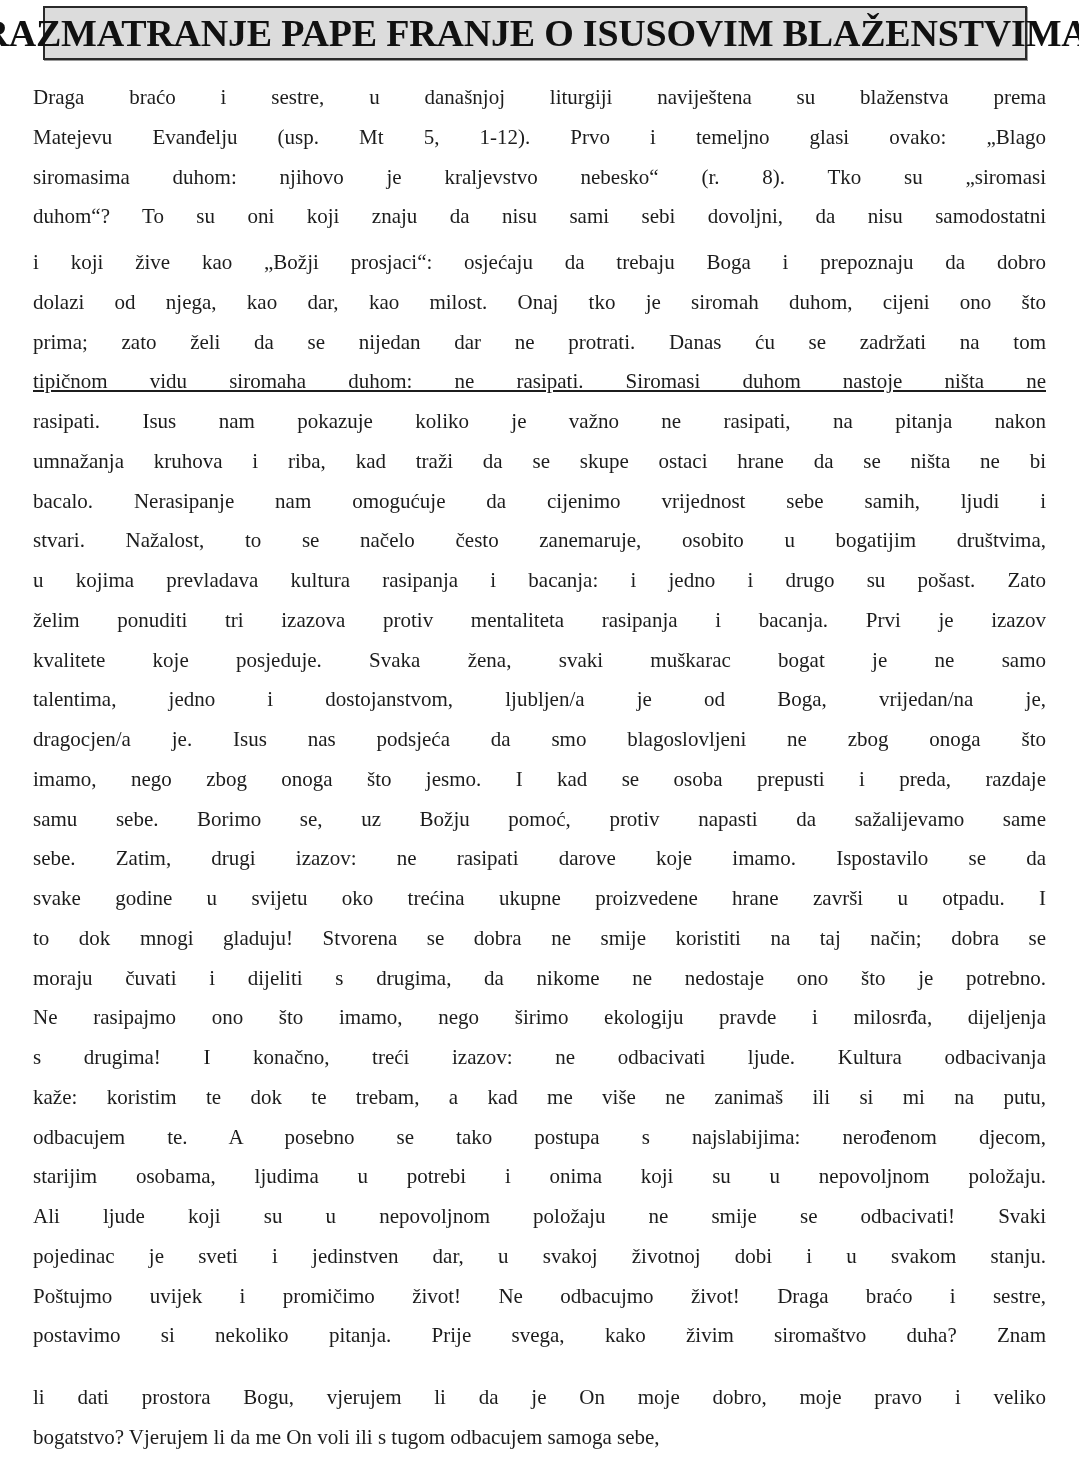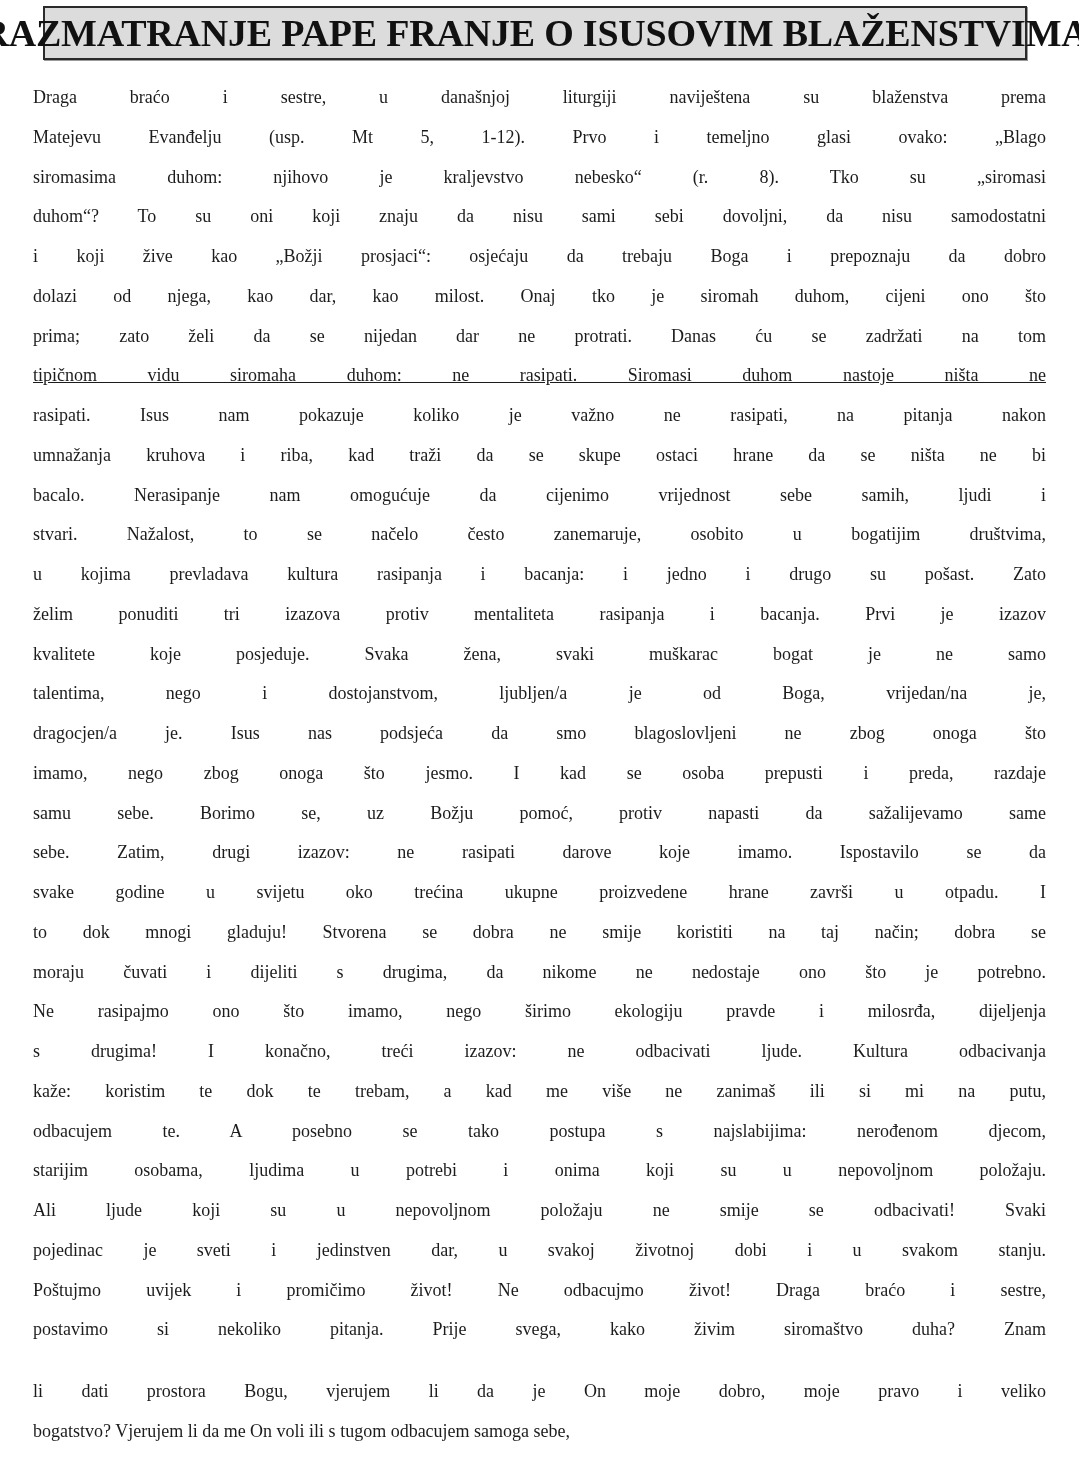--- a/index.html
+++ b/index.html
@@ -40,21 +40,21 @@
   .body-text {
     position: absolute;
     left: 33px;
     top: 78px;
     width: 1013px;
   }
   .line {
     display: block;
     height: 39.75px;
     line-height: 39.75px;
-    font-size: 18px;
+    font-size: 21px;
     text-align: justify;
     text-align-last: justify;
     white-space: nowrap;
     overflow: visible;
     color: #1c1c1c;
   }
   .line.last {
     text-align-last: left;
   }
 </style>
@@ -63,32 +63,32 @@
 
 <div class="title-box">
   <span class="title-text">RAZMATRANJE PAPE FRANJE O ISUSOVIM BLAŽENSTVIMA</span>
 </div>
 
 <div class="body-text">
   <span class="line" style="white-space: nowrap;">Draga braćo i sestre, u današnjoj liturgiji naviještena su blaženstva prema</span>
   <span class="line" style="white-space: nowrap;">Matejevu Evanđelju (usp. Mt 5, 1-12). Prvo i temeljno glasi ovako: „Blago</span>
   <span class="line" style="white-space: nowrap;">siromasima duhom: njihovo je kraljevstvo nebesko“ (r. 8). Tko su „siromasi</span>
   <span class="line" style="white-space: nowrap;">duhom“? To su oni koji znaju da nisu sami sebi dovoljni, da nisu samodostatni</span>
-  <span class="line" style="white-space: nowrap;">i koji žive kao „Božji prosjaci“: osjećaju da trebaju Boga i prepoznaju da dobro</span>
+  <span class="line" style="white-space: nowrap; margin-top: 6px;">i koji žive kao „Božji prosjaci“: osjećaju da trebaju Boga i prepoznaju da dobro</span>
   <span class="line" style="white-space: nowrap;">dolazi od njega, kao dar, kao milost. Onaj tko je siromah duhom, cijeni ono što</span>
   <span class="line" style="white-space: nowrap;">prima; zato želi da se nijedan dar ne protrati. Danas ću se zadržati na tom</span>
   <span class="line" style="white-space: nowrap; text-decoration: underline;">tipičnom vidu siromaha duhom: ne rasipati. Siromasi duhom nastoje ništa ne</span>
   <span class="line" style="white-space: nowrap;">rasipati. Isus nam pokazuje koliko je važno ne rasipati, na pitanja nakon</span>
   <span class="line" style="white-space: nowrap;">umnažanja kruhova i riba, kad traži da se skupe ostaci hrane da se ništa ne bi</span>
   <span class="line" style="white-space: nowrap;">bacalo. Nerasipanje nam omogućuje da cijenimo vrijednost sebe samih, ljudi i</span>
   <span class="line" style="white-space: nowrap;">stvari. Nažalost, to se načelo često zanemaruje, osobito u bogatijim društvima,</span>
   <span class="line" style="white-space: nowrap;">u kojima prevladava kultura rasipanja i bacanja: i jedno i drugo su pošast. Zato</span>
   <span class="line" style="white-space: nowrap;">želim ponuditi tri izazova protiv mentaliteta rasipanja i bacanja. Prvi je izazov</span>
   <span class="line" style="white-space: nowrap;">kvalitete koje posjeduje. Svaka žena, svaki muškarac bogat je ne samo</span>
-  <span class="line" style="white-space: nowrap;">talentima, nego i dostojanstvom, ljubljen/a je od Boga, vrijedan/na je,</span>
+  <span class="line" style="white-space: nowrap;">talentima, jedno i dostojanstvom, ljubljen/a je od Boga, vrijedan/na je,</span>
   <span class="line" style="white-space: nowrap;">dragocjen/a je. Isus nas podsjeća da smo blagoslovljeni ne zbog onoga što</span>
   <span class="line" style="white-space: nowrap;">imamo, nego zbog onoga što jesmo. I kad se osoba prepusti i preda, razdaje</span>
   <span class="line" style="white-space: nowrap;">samu sebe. Borimo se, uz Božju pomoć, protiv napasti da sažalijevamo same</span>
   <span class="line" style="white-space: nowrap;">sebe. Zatim, drugi izazov: ne rasipati darove koje imamo. Ispostavilo se da</span>
   <span class="line" style="white-space: nowrap;">svake godine u svijetu oko trećina ukupne proizvedene hrane završi u otpadu. I</span>
   <span class="line" style="white-space: nowrap;">to dok mnogi gladuju! Stvorena se dobra ne smije koristiti na taj način; dobra se</span>
   <span class="line" style="white-space: nowrap;">moraju čuvati i dijeliti s drugima, da nikome ne nedostaje ono što je potrebno.</span>
   <span class="line" style="white-space: nowrap;">Ne rasipajmo ono što imamo, nego širimo ekologiju pravde i milosrđa, dijeljenja</span>
   <span class="line" style="white-space: nowrap;">s drugima! I konačno, treći izazov: ne odbacivati ljude. Kultura odbacivanja</span>
   <span class="line" style="white-space: nowrap;">kaže: koristim te dok te trebam, a kad me više ne zanimaš ili si mi na putu,</span>

